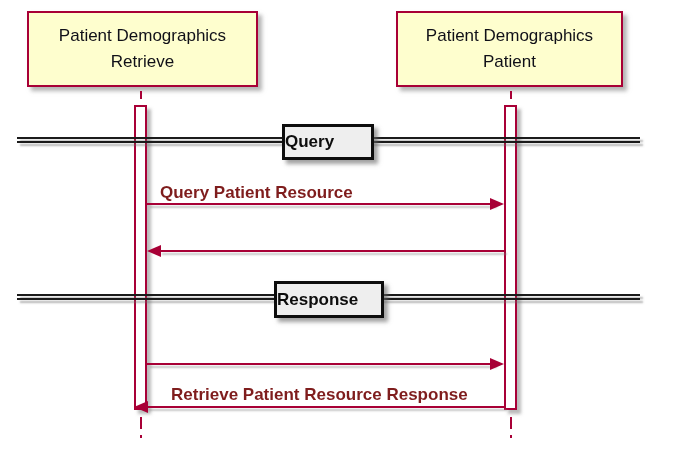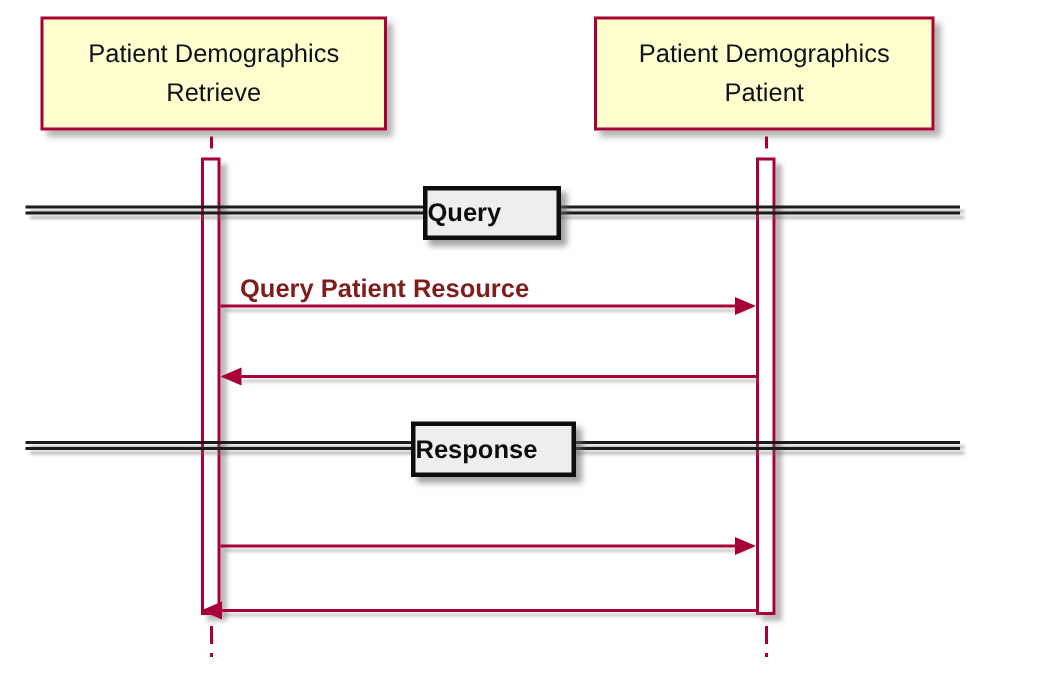--- a/index.html
+++ b/index.html
@@ -120,19 +120,20 @@
 
   <div class="divider-line" style="top:294px;"></div>
   <div class="divider-line" style="top:298px;"></div>
   <div class="divider-box d-retrieve">
     <span>Response</span>
   </div>
 
   <div class="msg-line" style="left:147px; top:363px; width:347px;"></div>
   <div class="head head-right" style="left:490px; top:358px;"></div>
 
+  <div class="msg-label" style="left:171px; top:386px;">Retrieve Patient Resource Response</div>
   <div class="msg-line" style="left:146px; top:406px; width:358px;"></div>
   <div class="head head-left" style="left:134px; top:401px;"></div>
 
   <div class="stub-dashed" style="left:140px; top:417px; height:22px;"></div>
   <div class="stub-dashed" style="left:510px; top:417px; height:22px;"></div>
 
 </div>
 
 </body></html>

